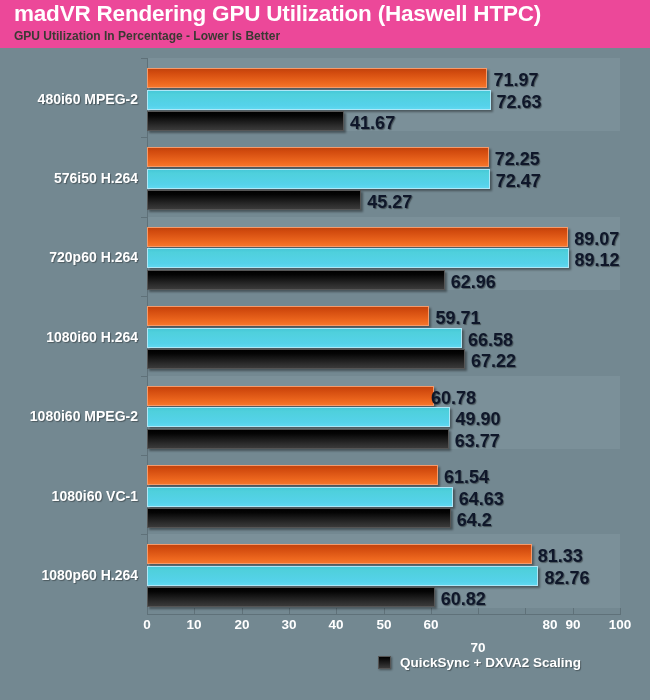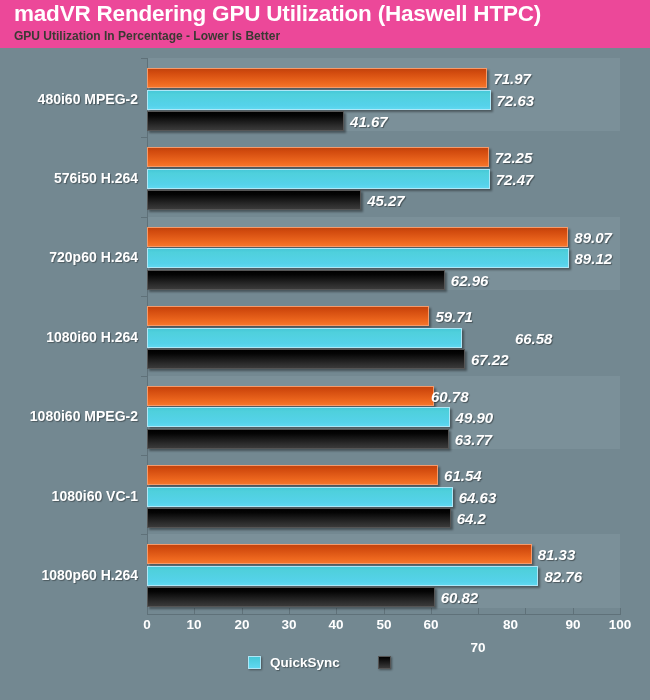--- a/index.html
+++ b/index.html
@@ -115,26 +115,25 @@
   .bar.s1 {
     background: linear-gradient(to bottom, #46c8d8 0%, #4fd0dc 18%, #55d2ea 80%, #5fd8f0 100%);
     border: 1px solid #aee7f7;
   }
   .bar.s2 {
     background: linear-gradient(to bottom, #000000 0%, #050505 20%, #2d2d2d 78%, #3a3a3a 100%);
     border: 1px solid #555555;
   }
   .bar-value {
     position: absolute;
-    font-size: 15px;
-    font-weight: bold;
-    color: #ffffff;
+    font-size: 18px;
+    font-weight: bold;
+    color: #0f172a;
     white-space: nowrap;
     text-shadow: 1px 1px 1px rgba(0,0,0,0.4);
-    font-style: italic;
   }
 
   
   .legend {
     position: absolute;
     left: 0; top: 650px;
     width: 650px; height: 36px;
   }
   .legend-item {
     position: absolute;
@@ -196,21 +195,21 @@
       <div class="tick-label" style="left: 289px;">30</div>
       <div class="gridtick" style="left: 336px;"></div>
       <div class="tick-label" style="left: 336px;">40</div>
       <div class="gridtick" style="left: 384px;"></div>
       <div class="tick-label" style="left: 384px;">50</div>
       <div class="gridtick" style="left: 431px;"></div>
       <div class="tick-label" style="left: 431px;">60</div>
       <div class="gridtick" style="left: 478px;"></div>
       <div class="tick-label" style="left: 478px; margin-top: 23px;">70</div>
       <div class="gridtick" style="left: 525px;"></div>
-      <div class="tick-label" style="left: 498px; text-align: right;">80</div>
+      <div class="tick-label" style="left: 550px;">80</div>
       <div class="gridtick" style="left: 573px;"></div>
       <div class="tick-label" style="left: 573px;">90</div>
       <div class="gridtick" style="left: 620px;"></div>
       <div class="tick-label" style="left: 620px;">100</div>
       <div class="grouptick" style="top: 10px;"></div>
       <div class="grouptick" style="top: 89.4px;"></div>
       <div class="grouptick" style="top: 168.8px;"></div>
       <div class="grouptick" style="top: 248.2px;"></div>
       <div class="grouptick" style="top: 327.6px;"></div>
       <div class="grouptick" style="top: 407px;"></div>
@@ -233,21 +232,21 @@
       <div class="bar s0" style="top: 178.8px; width: 421px;"></div>
       <div class="bar-value" style="left: 574.301px; top: 180.8px;">89.07</div>
       <div class="bar s1" style="top: 200.3px; width: 422px;"></div>
       <div class="bar-value" style="left: 574.538px; top: 202.3px;">89.12</div>
       <div class="bar s2" style="top: 221.8px; width: 298px;"></div>
       <div class="bar-value" style="left: 450.801px; top: 223.8px;">62.96</div>
       <div class="cat-label" style="top: 280.7px;">1080i60 H.264</div>
       <div class="bar s0" style="top: 258.2px; width: 282px;"></div>
       <div class="bar-value" style="left: 435.428px; top: 260.2px;">59.71</div>
       <div class="bar s1" style="top: 279.7px; width: 315px;"></div>
-      <div class="bar-value" style="left: 467.923px; top: 281.7px; margin-left: 47px;">66.58</div>
+      <div class="bar-value" style="left: 467.923px; top: 281.7px;">66.58</div>
       <div class="bar s2" style="top: 301.2px; width: 318px;"></div>
       <div class="bar-value" style="left: 470.951px; top: 303.2px;">67.22</div>
       <div class="cat-label" style="top: 360.1px;">1080i60 MPEG-2</div>
       <div class="bar s0" style="top: 337.6px; width: 287px;"></div>
       <div class="bar-value" style="left: 431px; top: 339.6px;">60.78</div>
       <div class="bar s1" style="top: 359.1px; width: 303px;"></div>
       <div class="bar-value" style="left: 455.578px; top: 361.1px;">49.90</div>
       <div class="bar s2" style="top: 380.6px; width: 302px;"></div>
       <div class="bar-value" style="left: 454.632px; top: 382.6px;">63.77</div>
       <div class="cat-label" style="top: 439.5px;">1080i60 VC-1</div>
@@ -260,22 +259,19 @@
       <div class="cat-label" style="top: 518.9px;">1080p60 H.264</div>
       <div class="bar s0" style="top: 496.4px; width: 385px;"></div>
       <div class="bar-value" style="left: 537.691px; top: 498.4px;">81.33</div>
       <div class="bar s1" style="top: 517.9px; width: 391px;"></div>
       <div class="bar-value" style="left: 544.455px; top: 519.9px;">82.76</div>
       <div class="bar s2" style="top: 539.4px; width: 288px;"></div>
       <div class="bar-value" style="left: 440.679px; top: 541.4px;">60.82</div>
     </div>
 
   <div class="legend" id="legend">
-      <div class="legend-item" style="left: 248px;">
-        <span class="legend-swatch s1"></span>
-        <span class="legend-text">QuickSync</span>
-      </div>
       <div class="legend-item" style="left: 378px;">
         <span class="legend-swatch s2"></span>
+        <span class="legend-text">QuickSync + DXVA2 Scaling</span>
       </div>
     </div>
 
 </div>
 
 </body></html>

